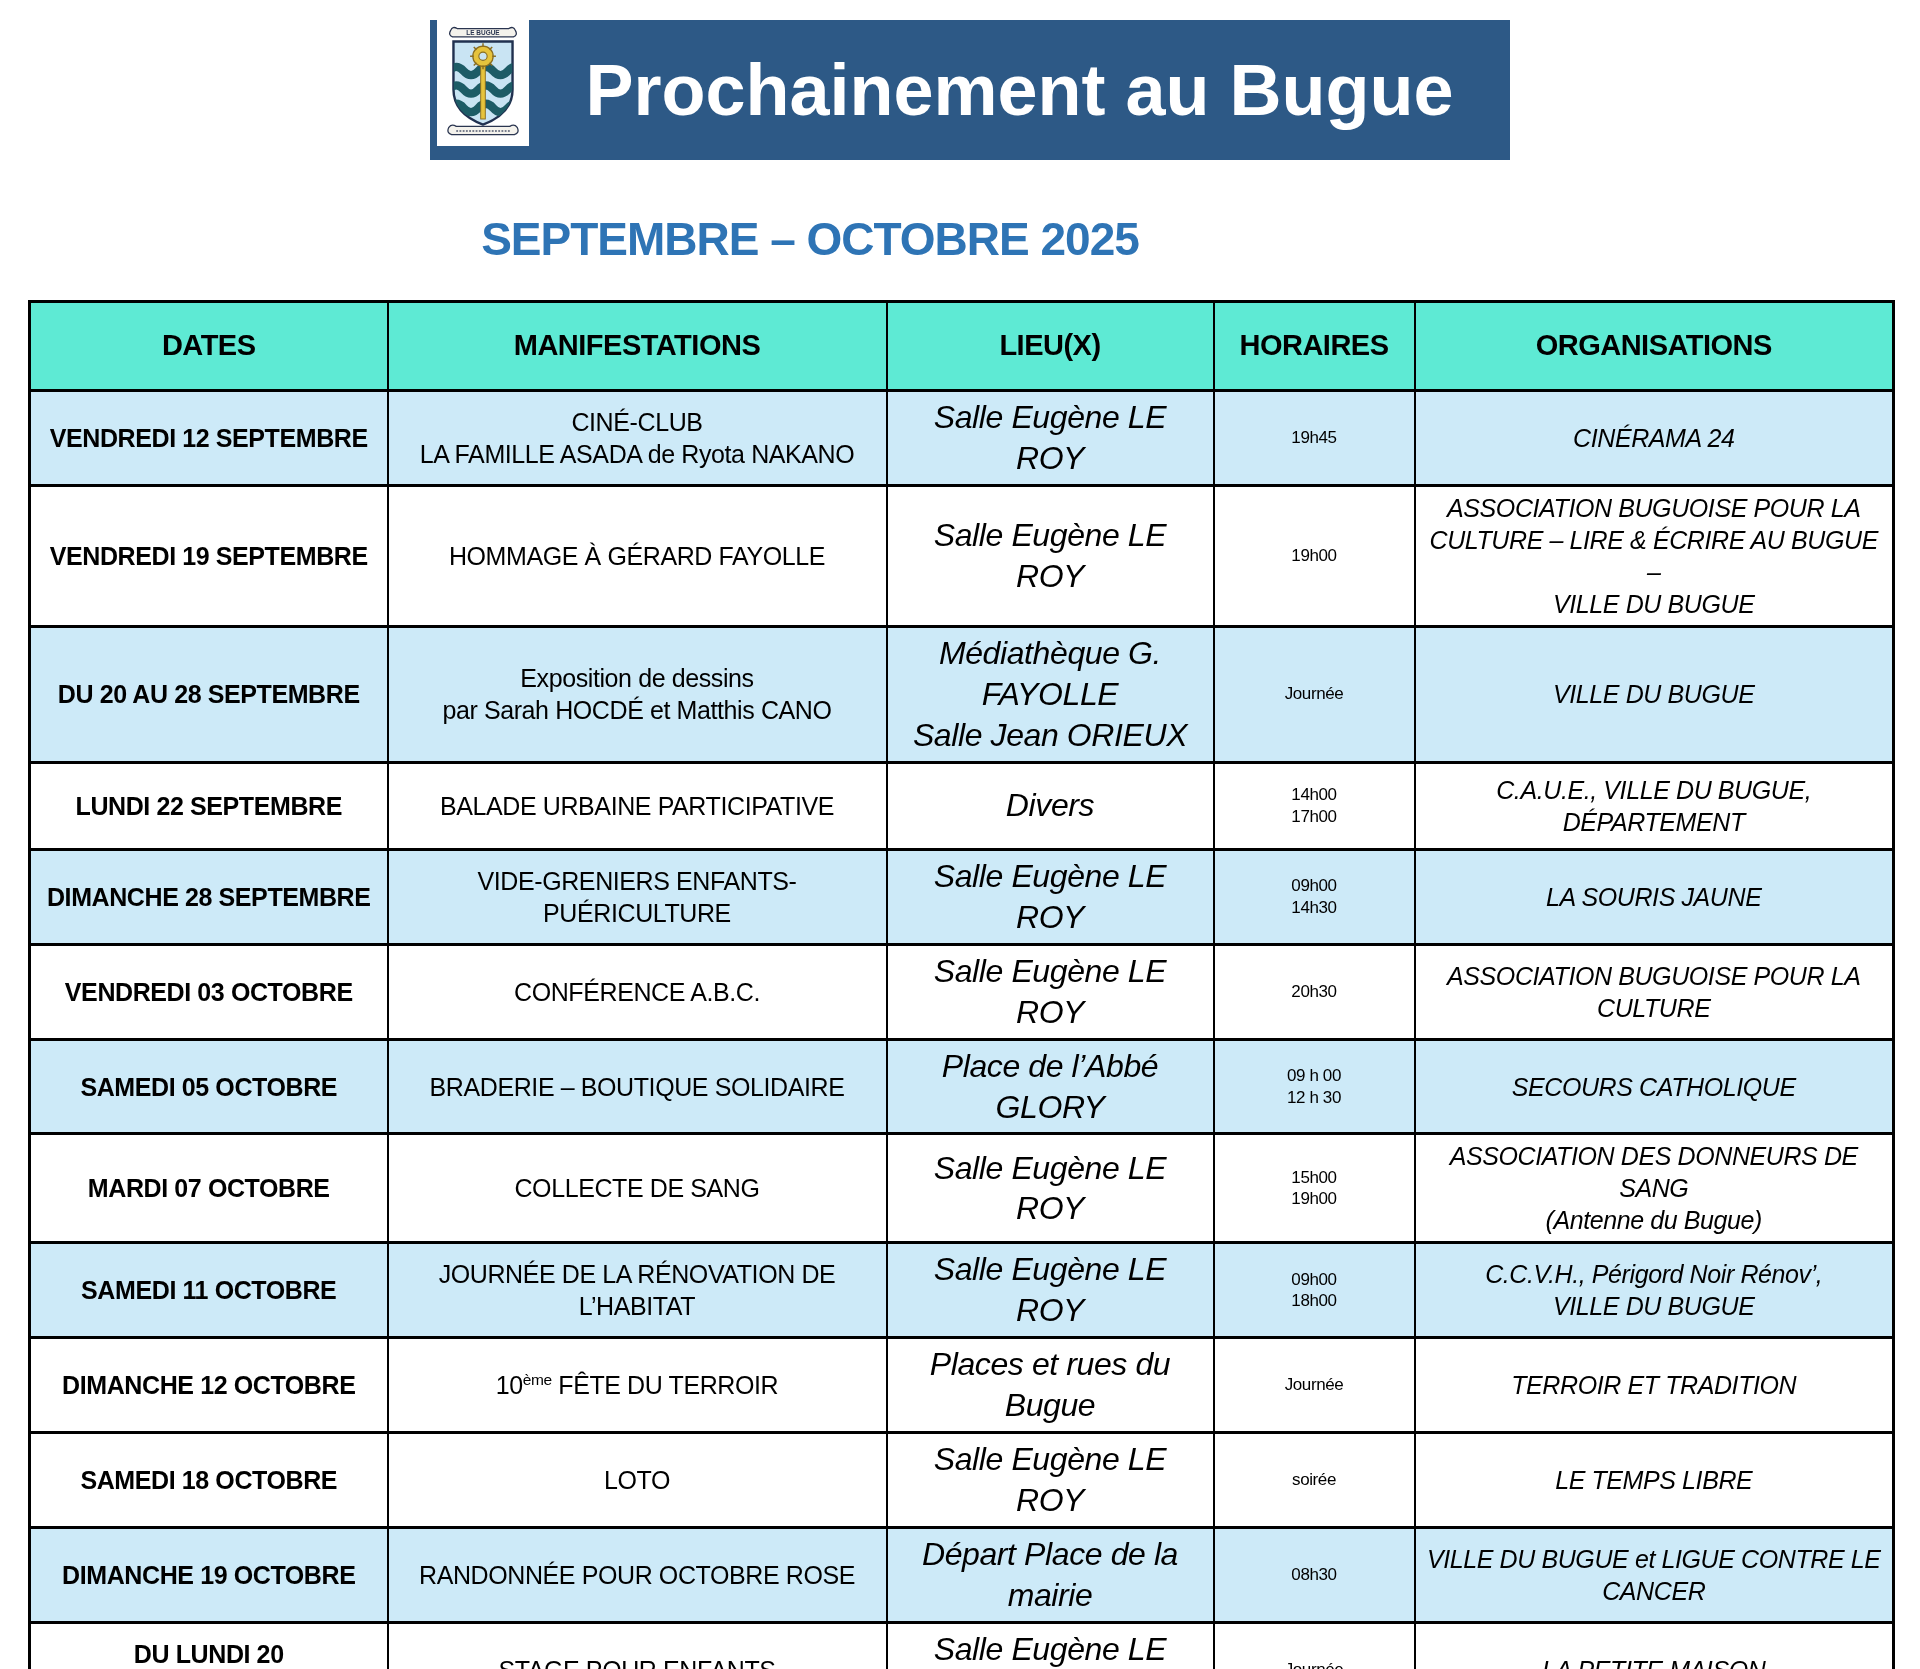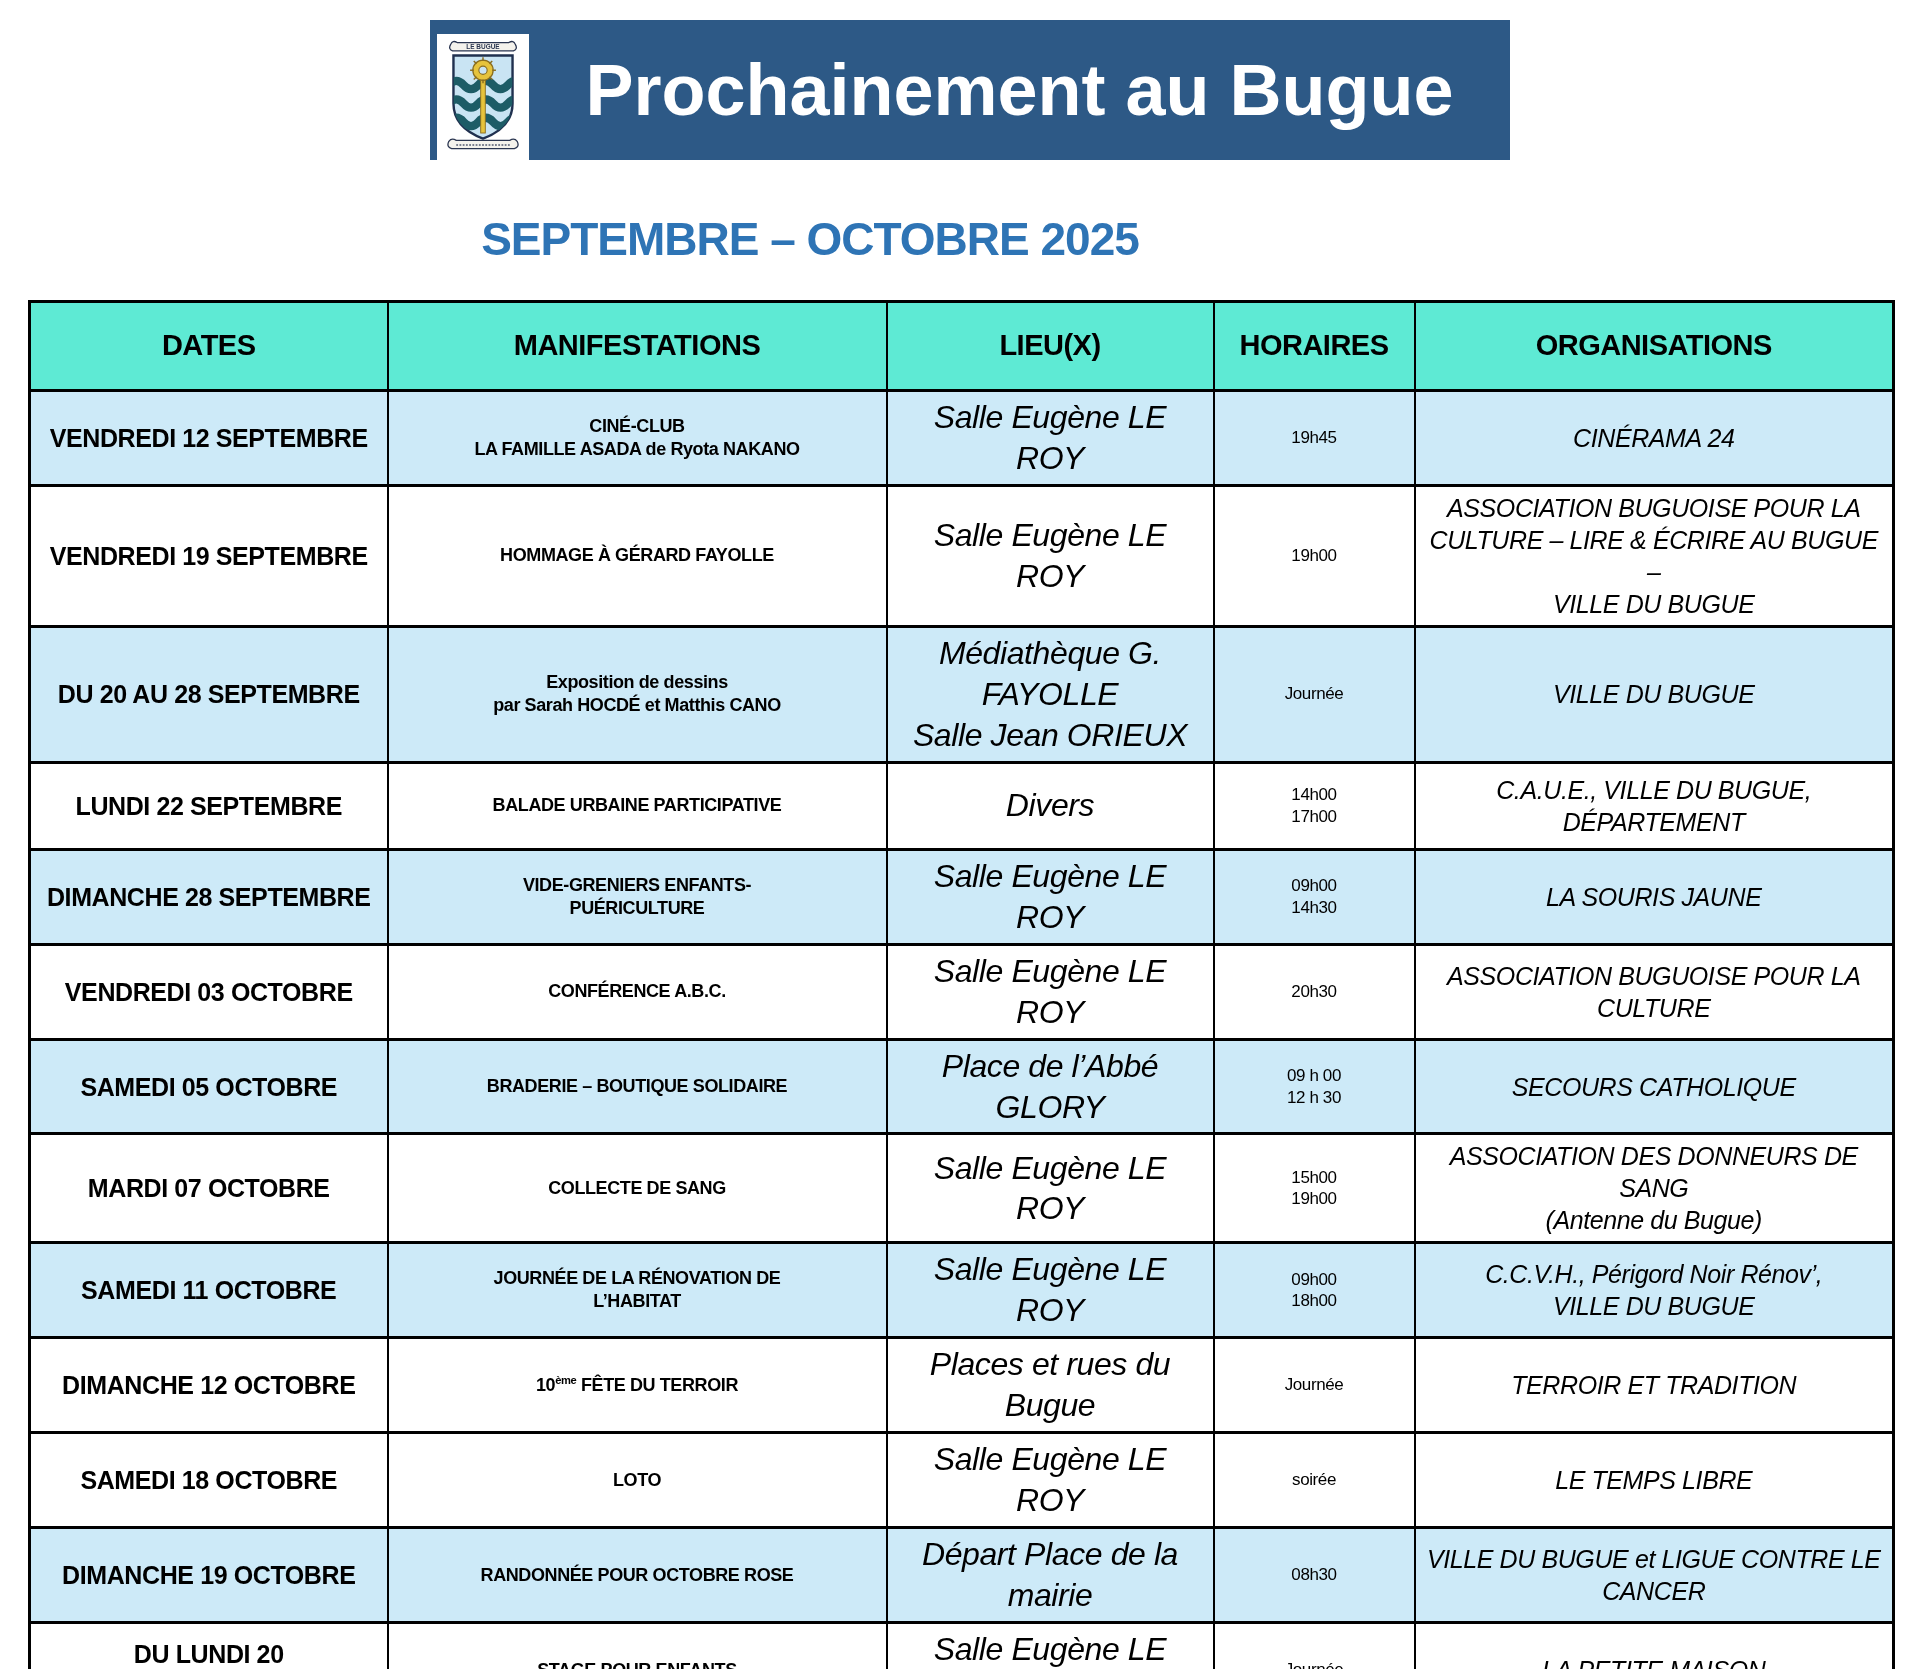--- a/index.html
+++ b/index.html
@@ -7,21 +7,21 @@
     width: 1920px; height: 1669px; position: relative;
     background: #ffffff; overflow: hidden;
     font-family: "Liberation Sans", "DejaVu Sans", sans-serif;
     color: #000;
   }
   
   .banner {
     position: absolute; left: 430px; top: 20px;
     width: 1080px; height: 140px;
     background: #2d5986;
-    display: flex; align-items: flex-end;
+    display: flex; align-items: flex-start;
   }
   .logo-box {
     width: 92px; height: 126px; background: #ffffff;
     margin-left: 7px; flex: 0 0 auto;
     display: flex; align-items: center; justify-content: center;
   }
   .logo-box svg { width: 86px; height: 120px; display: block; }
   .banner-title {
     flex: 1; text-align: center;
     color: #ffffff; font-weight: bold; font-size: 72px;
@@ -50,21 +50,21 @@
   }
   table.events { border: 3px solid #000; }
   table.events th {
     height: 76px; font-size: 29px; font-weight: bold;
     background: #5eead4; letter-spacing: -0.5px;
   }
   table.events td { height: 74px; }
   tr.shaded td { background: #cdeaf8; }
   tr.plain td  { background: #ffffff; }
   td.c-dates { font-weight: bold; font-size: 25px; }
-  td.c-manifestations { font-weight: bold; font-size: 18px; }
+  td.c-manifestations { font-weight: normal; font-size: 25px; }
   td.c-lieux { font-size: 32px; font-style: italic; }
   td.c-horaires { font-size: 17px; }
   td.c-organisations { font-style: italic; font-size: 25px; }
   td sup { font-size: 62%; vertical-align: super; line-height: 0; }
 </style>
 </head>
 <body>
 
 <div class="page">
 

